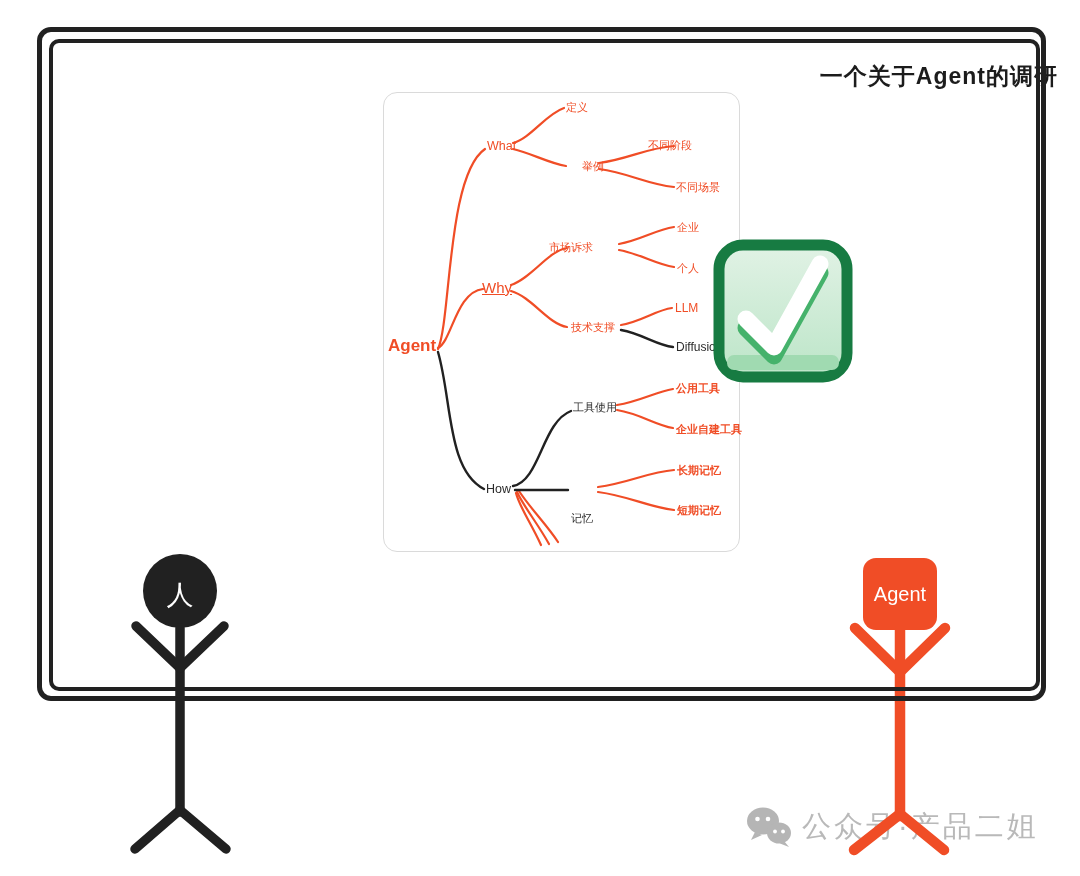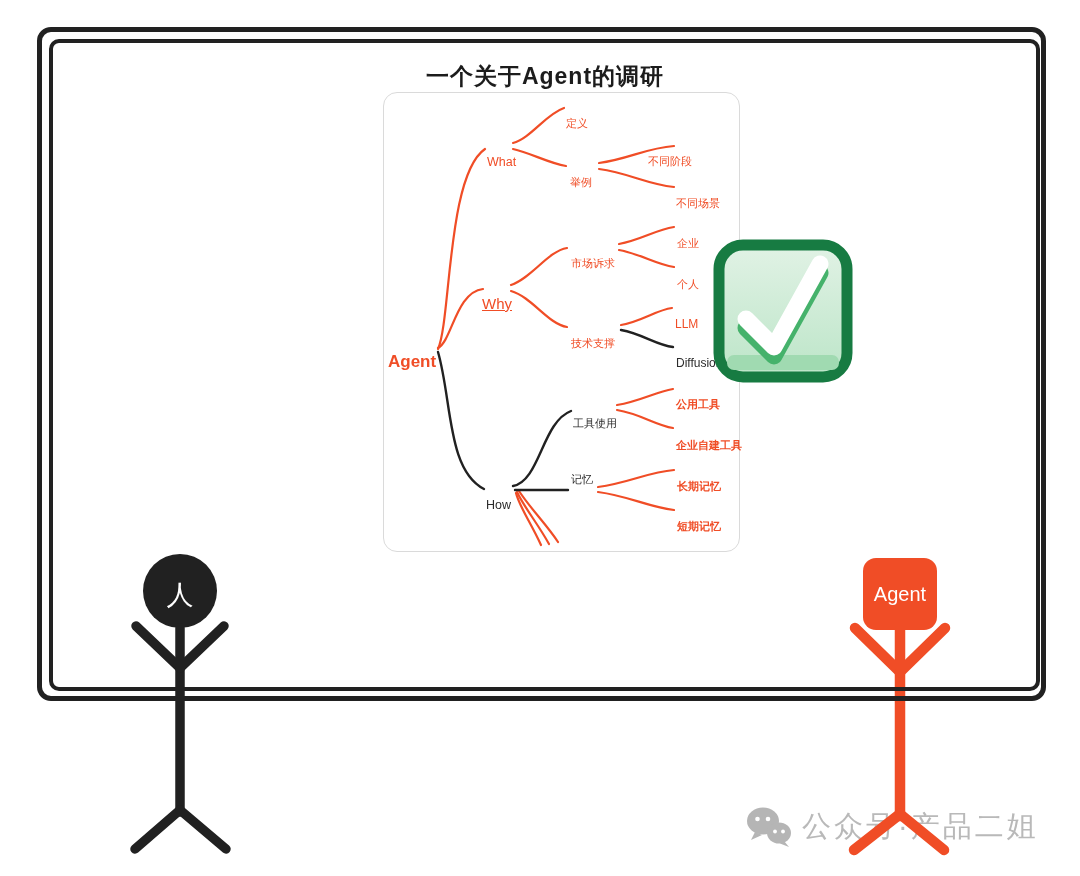--- a/index.html
+++ b/index.html
@@ -4,52 +4,52 @@
 <style>
   html,body{margin:0;padding:0;background:#fff;}
   .canvas{position:relative;width:1080px;height:876px;overflow:hidden;background:#fff;
           font-family:"Liberation Sans", sans-serif;}
   
   .outer-frame{position:absolute;left:37px;top:27px;width:999px;height:664px;
                border:5px solid #212121;border-radius:14px;z-index:7;pointer-events:none;}
   .inner-frame{position:absolute;left:49px;top:39px;width:983px;height:644px;
                border:4px solid #212121;border-radius:10px;z-index:7;pointer-events:none;}
   
-  .title{position:absolute;left:16px;top:61px;width:1058px;text-align:center;
+  .title{position:absolute;left:0;top:61px;width:1058px;text-align:right;
          font-size:23px;font-weight:bold;color:#1c1c1c;z-index:3;letter-spacing:1px;}
   
   .panel{position:absolute;left:383px;top:92px;width:355px;height:458px;background:#fff;
          border:1.5px solid #dadada;border-radius:14px;z-index:1;}
   
   .edges-svg{position:absolute;left:0;top:0;z-index:2;}
   .figures-svg{position:absolute;left:0;top:0;z-index:6;}
   .check-icon{position:absolute;left:713px;top:239px;width:140px;height:144px;z-index:4;}
   
-  .node{position:absolute;z-index:3;font-size:11px;white-space:nowrap;line-height:13px;margin-top:16px;}
+  .node{position:absolute;z-index:3;font-size:11px;white-space:nowrap;line-height:13px;}
   .nd-orange{color:#F04D26;}
   .nd-orange-bold{color:#F04D26;font-weight:bold;}
   .nd-black{color:#2b2b2b;}
   .n-root{left:388px;top:339px;font-size:17px;font-weight:bold;color:#F04D26;}
   .n-what{left:487px;top:140px;font-size:12.5px;}
   .n-definition{left:566px;top:101px;}
-  .n-example{left:570px;top:160px;}
+  .n-example{left:582px;top:160px;}
   .n-stage{left:648px;top:139px;}
   .n-scene{left:676px;top:181px;}
   .n-why{left:482px;top:281px;font-size:15px;text-decoration:underline;}
-  .n-market{left:571px;top:241px;}
+  .n-market{left:549px;top:241px;}
   .n-enterprise{left:677px;top:221px;}
   .n-personal{left:677px;top:262px;}
   .n-tech{left:571px;top:321px;}
   .n-llm{left:675px;top:302px;font-size:12px;}
   .n-diffusion{left:676px;top:341px;font-size:12px;}
   .n-how{left:486px;top:483px;font-size:12.5px;}
   .n-tool{left:573px;top:401px;}
   .n-public-tool{left:676px;top:382px;}
   .n-company-tool{left:676px;top:423px;}
-  .n-memory{left:571px;top:457px;}
+  .n-memory{left:571px;top:512px;}
   .n-long-memory{left:677px;top:464px;text-align:right;}
   .n-short-memory{left:677px;top:504px;}
   
   .bubble{position:absolute;left:298px;top:542px;width:500px;height:106px;background:#3E3E3E;
           border-radius:24px;z-index:8;display:flex;align-items:center;}
   .bubble-text{color:#fff;font-size:38px;padding-left:25px;letter-spacing:2px;white-space:nowrap;}
   .bubble-tail{position:absolute;left:-17px;top:22px;}
   
   .agent-head{position:absolute;left:863px;top:558px;width:74px;height:72px;background:#F04D26;
               border-radius:13px;z-index:6;display:flex;align-items:center;justify-content:center;}

